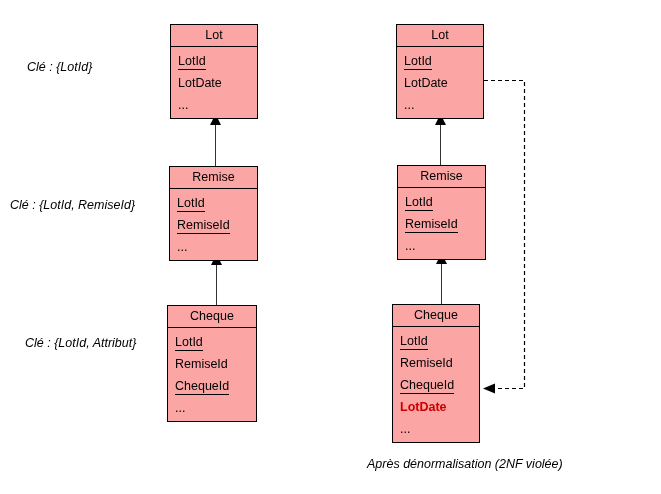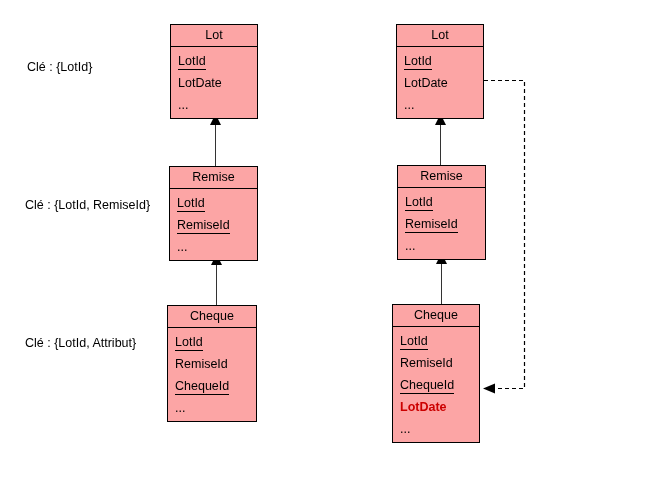--- a/index.html
+++ b/index.html
@@ -6,21 +6,21 @@
   .canvas{
     position:relative;width:661px;height:494px;background:#ffffff;
     font-family:"Liberation Sans",sans-serif;color:#000;overflow:hidden;
   }
   .uml-box{position:absolute;background:#fca5a5;border:1px solid #000;box-sizing:border-box;}
   .uml-title{height:21px;line-height:21px;border-bottom:1px solid #000;text-align:center;font-size:12.5px;}
   .uml-body{padding:3px 0 2px 0;}
   .attr{height:22px;line-height:22px;padding:0 7px;font-size:12.5px;white-space:nowrap;}
   .attr .u{display:inline-block;line-height:16px;border-bottom:1px solid #000;}
   .attr .hl{color:#cc0000;font-weight:bold;}
-  .side-label,.caption,.annotation{position:absolute;font-size:12.5px;white-space:nowrap;}
+  .side-label,.caption,.annotation{position:absolute;font-size:12.5px;white-space:nowrap;font-style:italic;}
   svg.arrows{position:absolute;left:0;top:0;pointer-events:none;}
 </style>
 </head>
 <body>
 
 <div class="canvas">
 
   <svg class="arrows" width="661" height="494" viewBox="0 0 661 494">
 
     <g>
@@ -44,21 +44,21 @@
     </g>
 
     <g>
       <path d="M 477 80.5 H 524.5 V 388.5 H 494" fill="none" stroke="#000" stroke-width="1.2" stroke-dasharray="4 3"></path>
       <polygon points="466,80.5 478,75.5 478,85.5" fill="#000"></polygon>
       <polygon points="483,388.5 495,383.5 495,393.5" fill="#000"></polygon>
     </g>
   </svg>
 
   <div class="side-label" style="left:27px;top:60px">Clé : {LotId}</div>
-  <div class="side-label" style="left:25px;top:198px">Clé : {LotId, RemiseId}</div>
+  <div class="side-label" style="left:10px;top:198px">Clé : {LotId, RemiseId}</div>
   <div class="side-label" style="left:25px;top:336px">Clé : {LotId, Attribut}</div>
 
   <div class="uml-box" style="left:170px;top:24px;width:88px">
     <div class="uml-title">Lot</div>
     <div class="uml-body">
       <div class="attr"><span class="u">LotId</span></div>
       <div class="attr"><span>LotDate</span></div>
       <div class="attr"><span>...</span></div>
     </div>
   </div>
@@ -105,14 +105,15 @@
     <div class="uml-body">
       <div class="attr"><span class="u">LotId</span></div>
       <div class="attr"><span>RemiseId</span></div>
       <div class="attr"><span class="u">ChequeId</span></div>
       <div class="attr"><span class="hl">LotDate</span></div>
       <div class="attr"><span>...</span></div>
     </div>
   </div>
 
 
+  <div class="caption" style="left:367px;top:457px">Après dénormalisation (2NF violée)</div>
 
 </div>
 
 </body></html>

